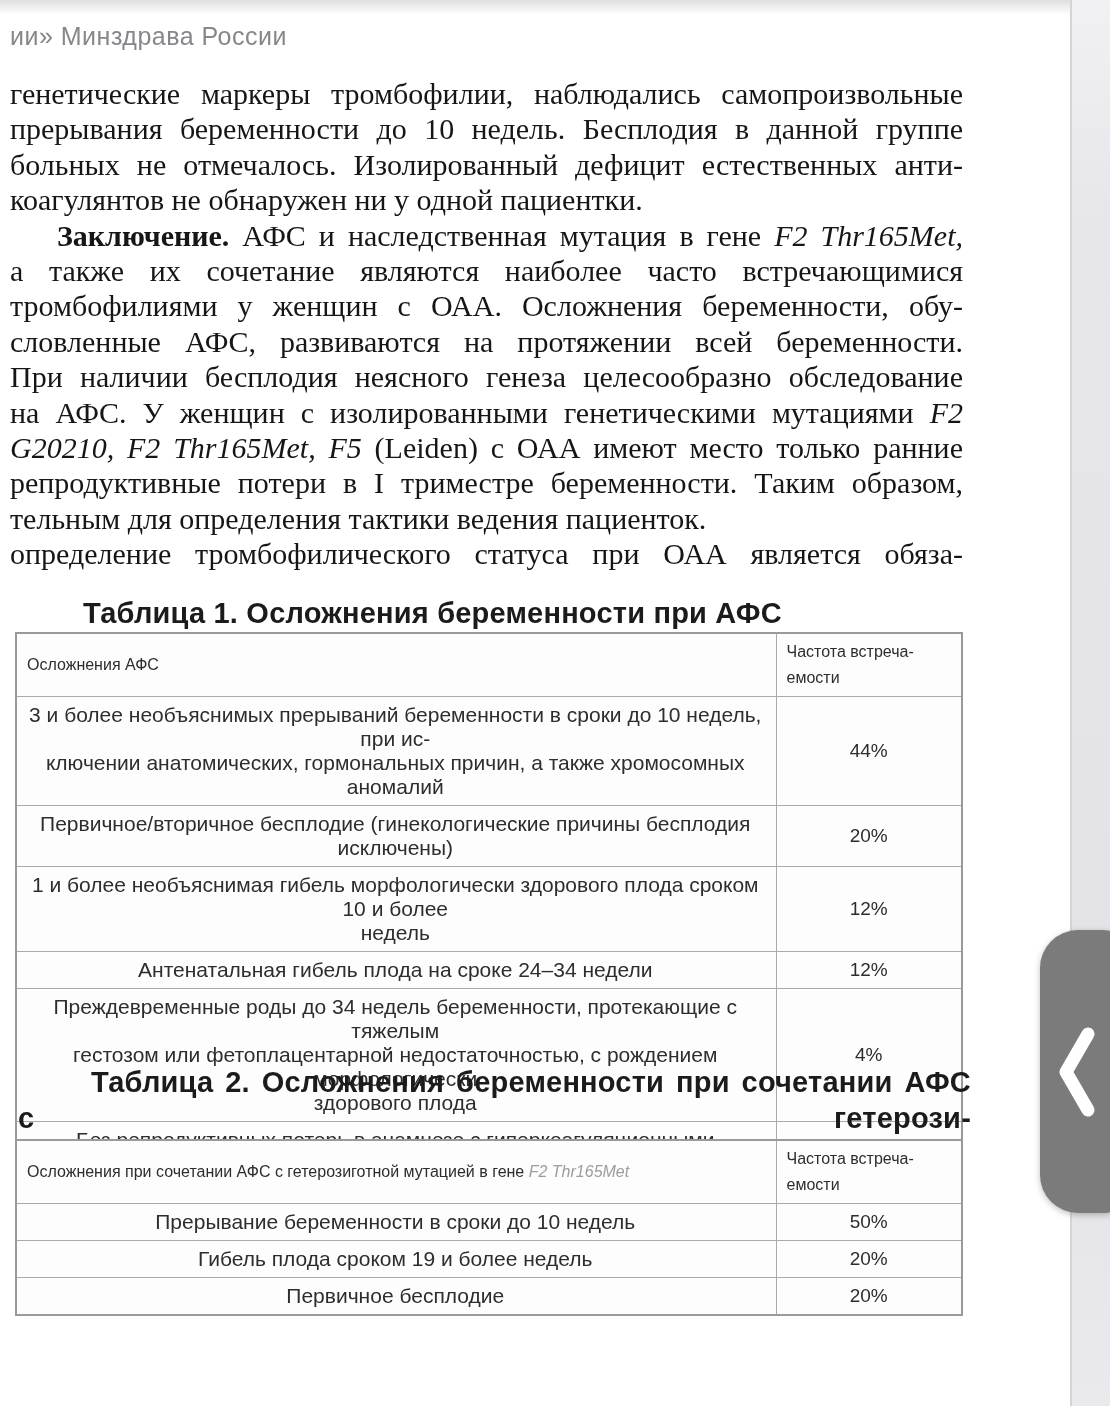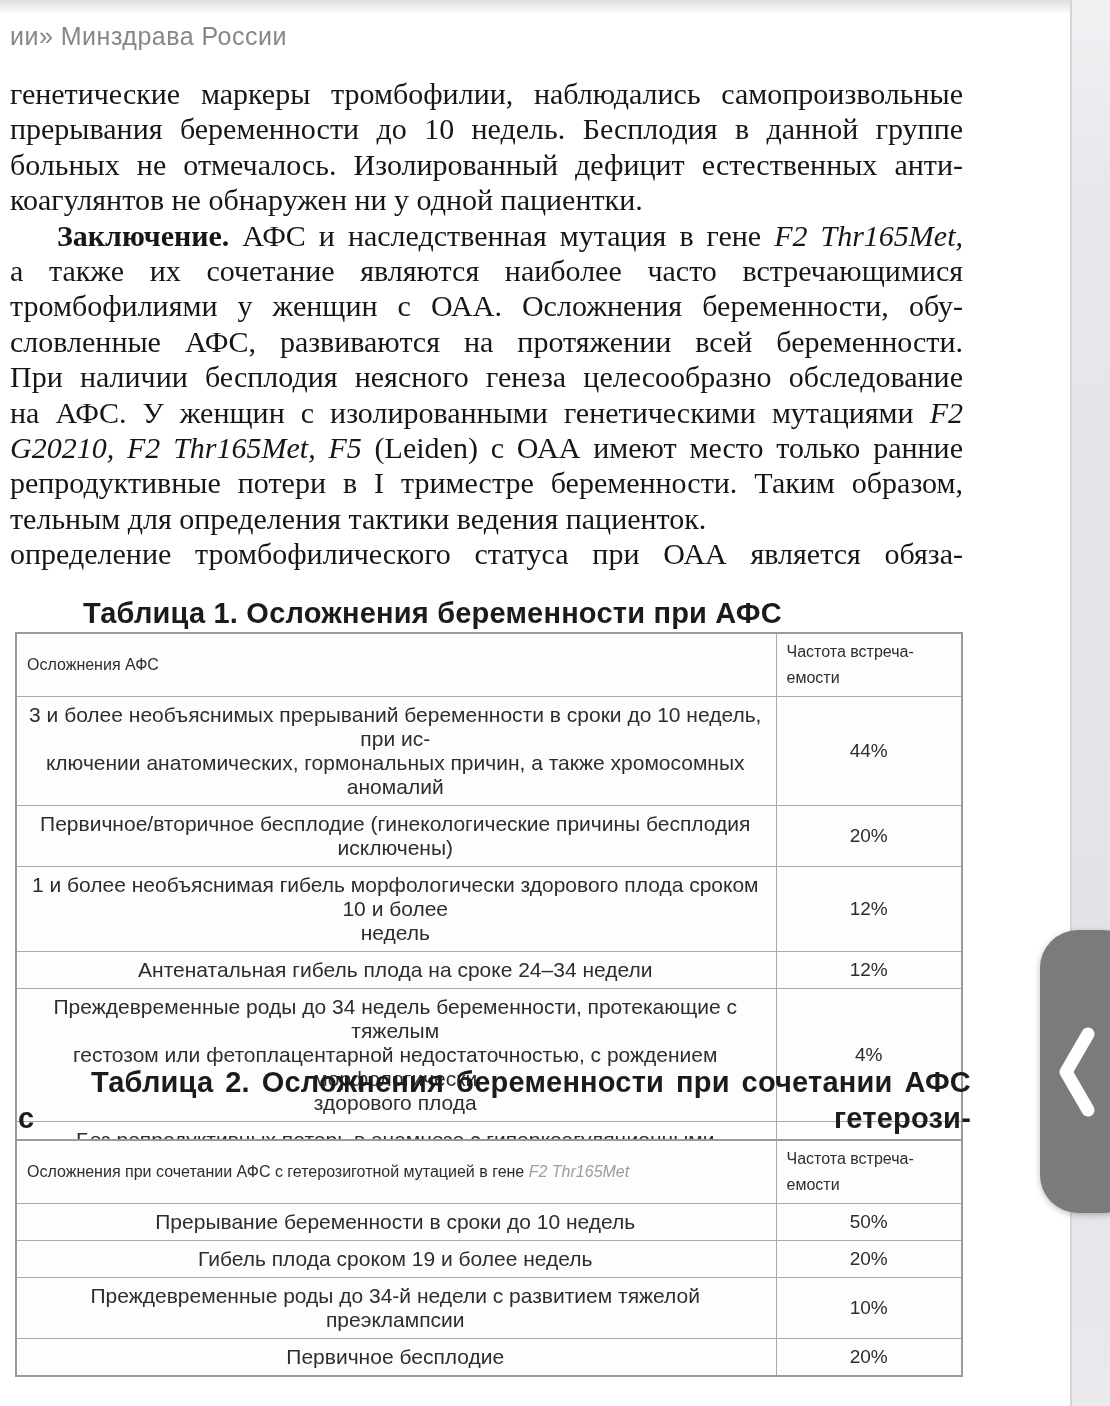--- a/index.html
+++ b/index.html
@@ -183,24 +183,20 @@
         </tr>
         <tr>
           <td class="desc">Прерывание беременности в сроки до 10 недель</td>
           <td class="val">50%</td>
         </tr>
         <tr>
           <td class="desc">Гибель плода сроком 19 и более недель</td>
           <td class="val">20%</td>
         </tr>
         <tr>
-          <td class="desc">Преждевременные роды до 34-й недели с развитием тяжелой преэклампсии</td>
-          <td class="val">10%</td>
-        </tr>
-        <tr>
           <td class="desc">Первичное бесплодие</td>
           <td class="val">20%</td>
         </tr>
       </tbody>
   </table>
 </div>
 
 <div class="gutter"></div>
 
 <button class="nav-btn" aria-label="previous page">

